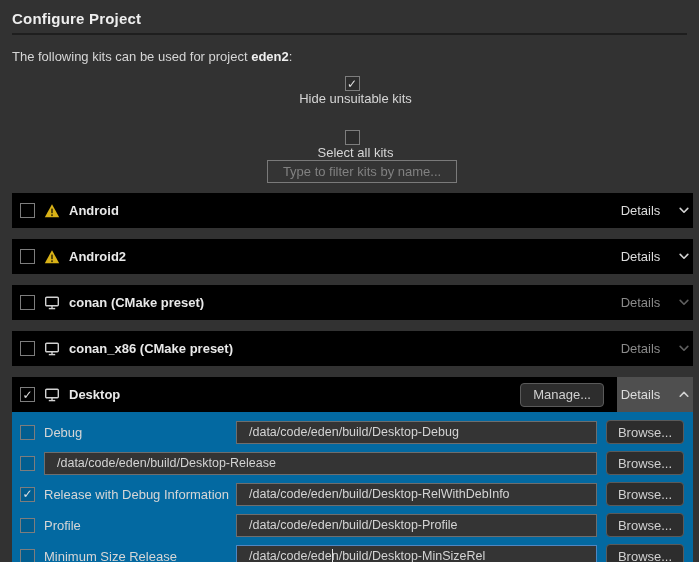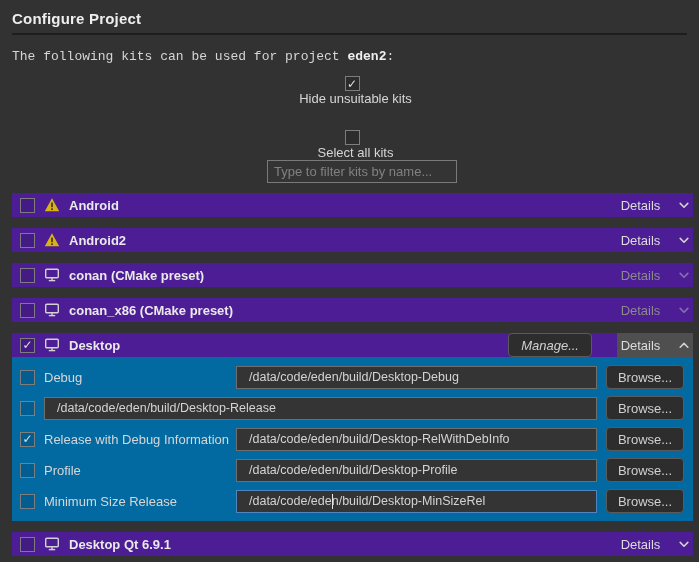--- a/index.html
+++ b/index.html
@@ -10,59 +10,59 @@
     font-family: "Liberation Sans", "DejaVu Sans", sans-serif;
     font-size: 13px;
     overflow: hidden;
   }
 
   
   .titlebar { padding: 10px 12px 0 12px; }
   .titlebar h1 { font-size: 15px; font-weight: bold; color: #eeeeee; letter-spacing: .2px; }
   .title-sep { border-bottom: 2px solid #1e1e1e; margin-top: 6px; }
 
-  .intro { margin: 14px 12px 0 12px; color: #d6d6d6; font-family: Liberation Mono, monospace; }
+  .intro { margin: 14px 12px 0 12px; color: #d6d6d6; }
   .intro b { color: #efefef; }
 
   
   .controls { display: flex; align-items: center; margin: 12px 9px 0 14px; flex-direction: column; }
   .cb {
     width: 15px; height: 15px; flex: 0 0 15px;
     border: 1px solid #7d7d7d; background: rgba(0,0,0,0.10);
     display: inline-flex; align-items: center; justify-content: center;
     color: #e2e2e2; font-size: 12px; line-height: 1;
   }
   .cb.checked::after { content: "✓"; }
   .cb-label { margin-left: 7px; white-space: nowrap; }
   .ctl-gap { width: 24px; flex: 0 0 24px; }
   .filter-input {
     flex: 1 1 auto; margin-left: 20px; height: 23px;
     background: #343434; border: 1px solid #7a7a7a; color: #d6d6d6;
-    font-family: inherit; font-size: 13px; padding: 0 6px; outline: none;
+    font-family: inherit; font-size: 13px; padding: 0 6px; outline: none; text-align: center;
   }
   .filter-input::placeholder { color: #818181; }
 
   
   .kit-list { margin: 10px 6px 0 12px; }
   .kit-card { margin-bottom: 11px; }
   .kit-header {
-    height: 24px; background: #4c1d95;
+    height: 35px; background: #000000;
     display: flex; align-items: center; padding-left: 8px;
   }
   .kit-header .cb { margin-right: 9px; }
   .kit-icon { width: 16px; height: 16px; flex: 0 0 16px; margin-right: 9px; display: inline-flex; }
   .kit-name { font-weight: bold; color: #e9e9e9; }
   .spacer { flex: 1 1 auto; }
 
   .btn {
     height: 24px; padding: 0 12px;
     background: #2d2d2d; border: 1px solid #5a5a5a; border-radius: 4px;
     color: #d0d0d0; font-family: inherit; font-size: 13px; cursor: pointer;
   }
-  .manage-btn { margin-right: 25px; font-style: italic; }
+  .manage-btn { margin-right: 13px; }
 
   .details-btn {
     height: 100%; width: 76px; flex: 0 0 76px;
     display: flex; align-items: center; justify-content: center; gap: 19px;
     background: transparent; border: none; color: #dcdcdc;
     font-family: inherit; font-size: 13px; cursor: pointer;
   }
   .details-btn.expanded { background: #4f4f4f; }
   .details-btn.disabled { color: #8a8a8a; }
   .details-btn.disabled svg { opacity: .45; }

